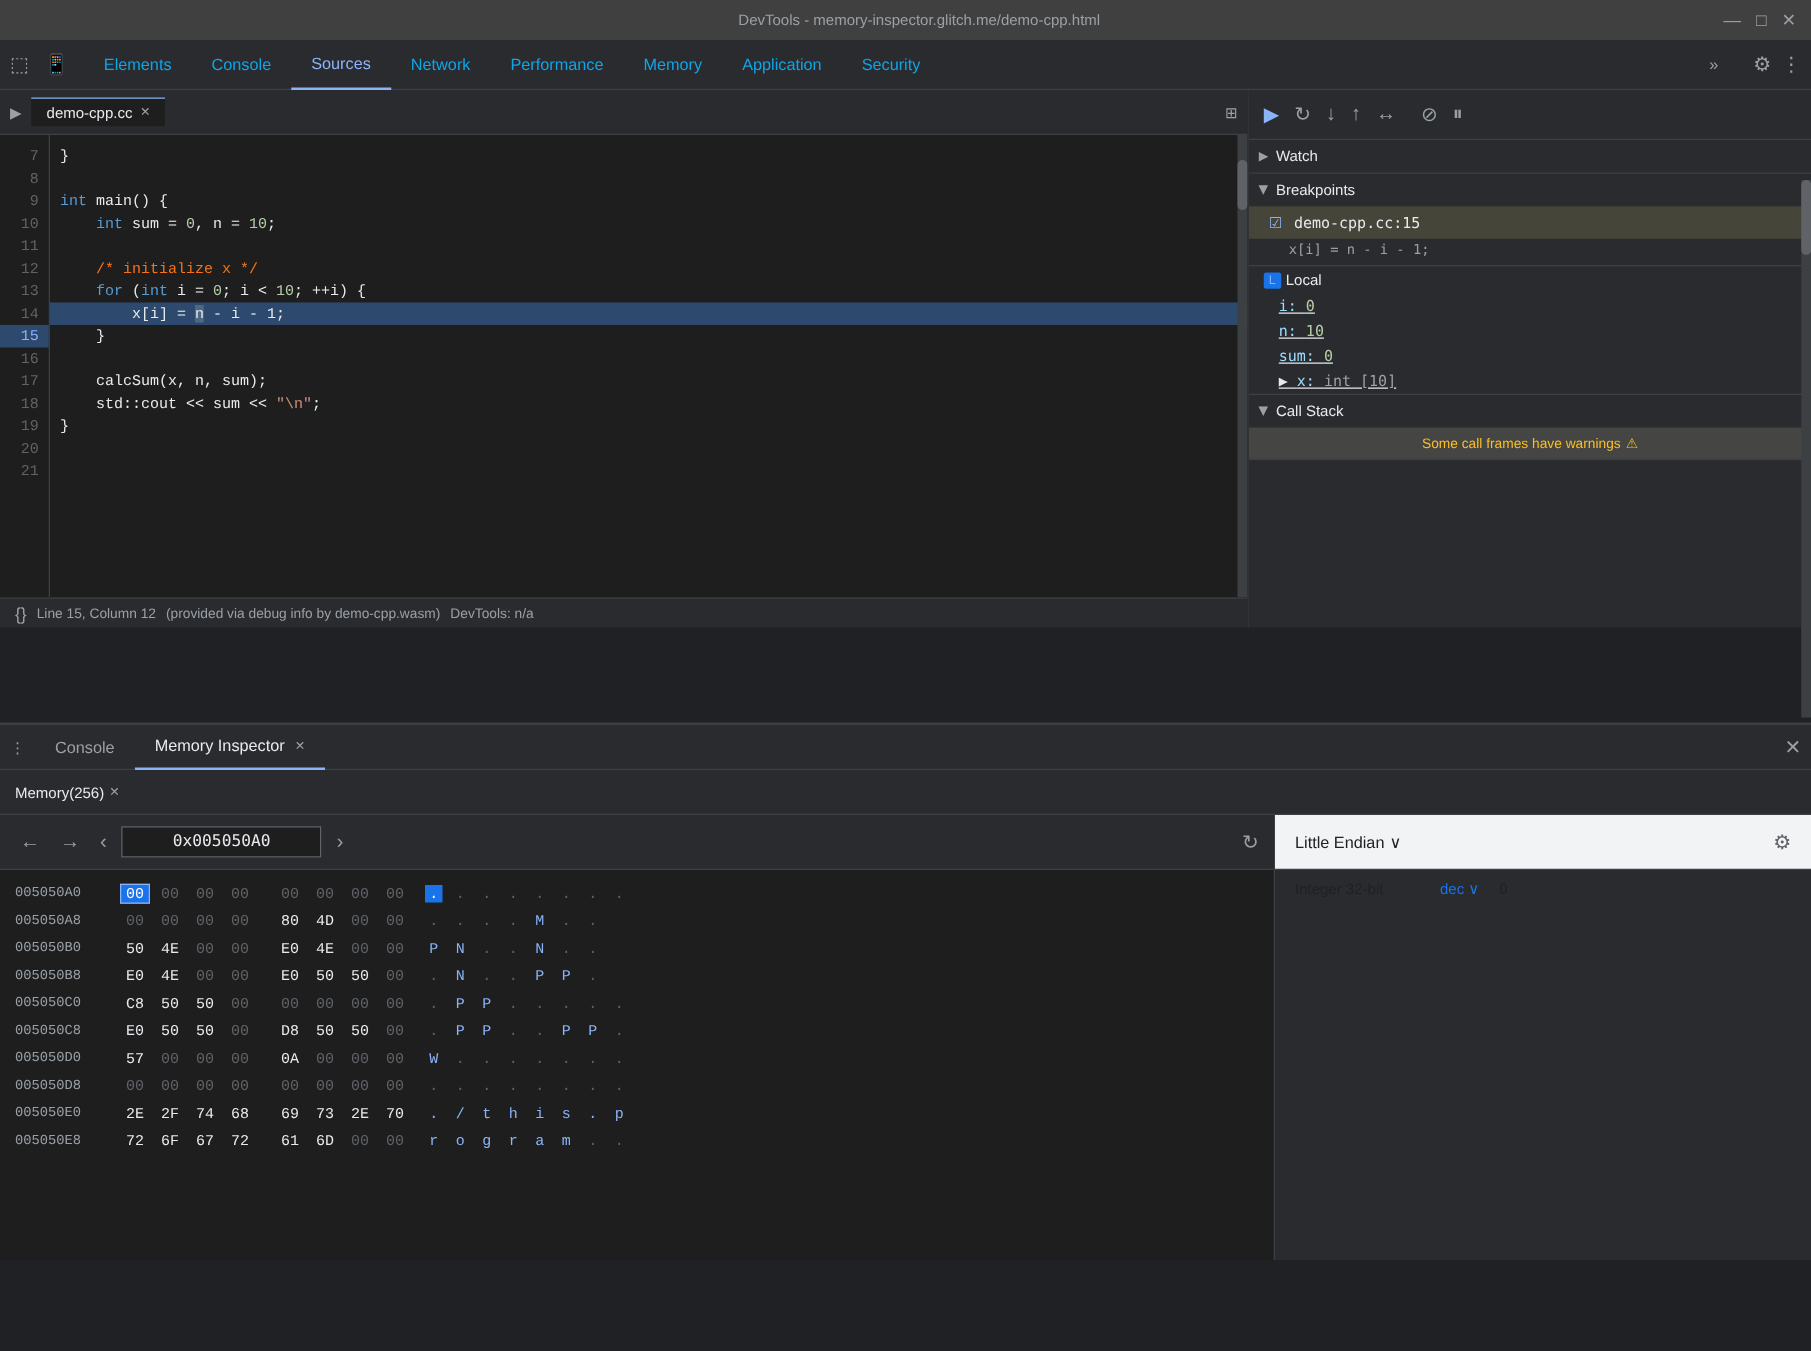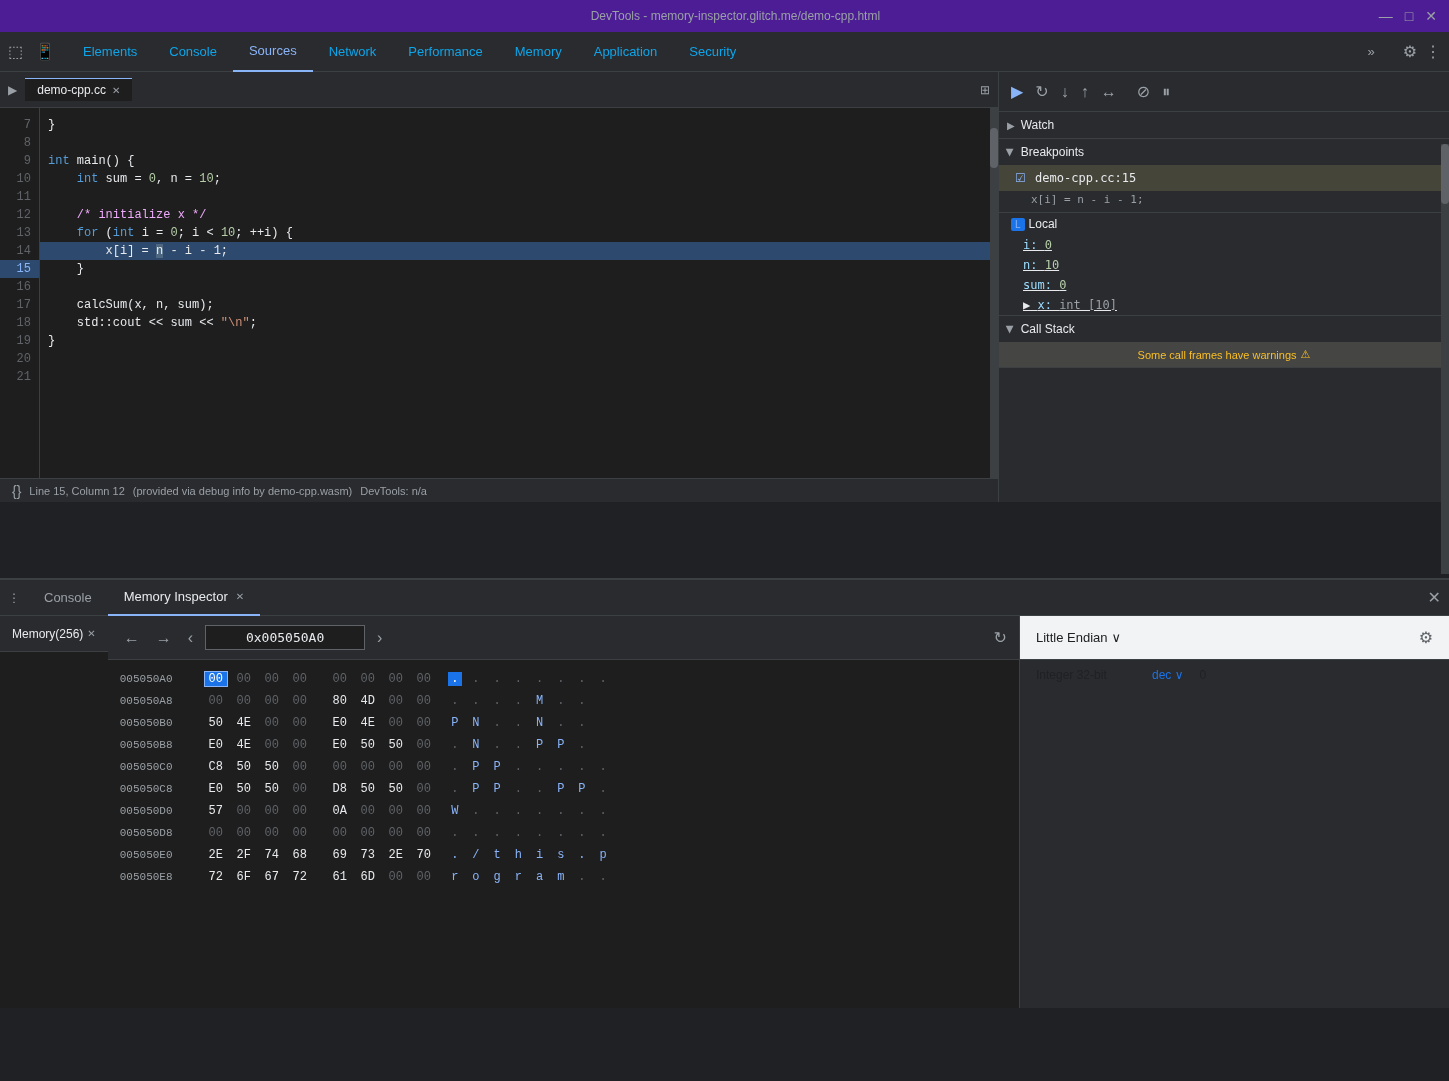--- a/index.html
+++ b/index.html
@@ -1,19 +1,19 @@
 <!DOCTYPE html>
 <html><head>
   <meta charset="utf-8">
   <style>
     * { box-sizing: border-box; margin: 0; padding: 0; }
     body { font-family: -apple-system, BlinkMacSystemFont, 'Segoe UI', sans-serif; font-size: 12px; background: #202124; color: #e8eaed; overflow: hidden; width: 1449px; height: 1081px; }
 
     
-    .title-bar { background: #4c1d95; height: 32px; display: flex; align-items: center; justify-content: space-between; padding: 0 12px; }
+    .title-bar { background: #404040; height: 32px; display: flex; align-items: center; justify-content: space-between; padding: 0 12px; }
     .title-bar-title { flex: 1; text-align: center; color: #9aa0a6; font-size: 12px; }
     .title-bar-controls { display: flex; gap: 12px; }
     .title-bar-btn { color: #9aa0a6; cursor: pointer; font-size: 14px; }
 
     
     .nav-tabs { background: #292b2f; height: 40px; display: flex; align-items: center; padding: 0 8px; border-bottom: 1px solid #3c4043; }
     .nav-icon { color: #9aa0a6; margin-right: 12px; font-size: 16px; cursor: pointer; }
     .nav-tab { padding: 8px 16px; color: #0ea5e9; cursor: pointer; font-size: 13px; height: 40px; display: flex; align-items: center; }
     .nav-tab.active { color: #8ab4f8; border-bottom: 2px solid #8ab4f8; }
     .nav-more { margin-left: auto; color: #9aa0a6; cursor: pointer; }
@@ -39,21 +39,21 @@
     .line-number { padding: 0 8px; line-height: 18px; height: 18px; display: block; }
     .line-number.active { background: #2d4a6e; color: #8ab4f8; }
     .code-lines { flex: 1; padding: 8px 0; overflow: auto; }
     .code-line { line-height: 18px; height: 18px; padding: 0 8px; white-space: pre; }
     .code-line.active { background: #2d4a6e; }
 
     
     .kw { color: #569cd6; }
     .num { color: #b5cea8; }
     .str { color: #ce9178; }
-    .cm { color: #f0abfc; text-align: right; }
+    .cm { color: #f97316; text-align: right; }
 
     
     .status-bar { height: 24px; background: #292b2f; display: flex; align-items: center; padding: 0 12px; gap: 8px; border-top: 1px solid #3c4043; color: #9aa0a6; font-size: 11px; }
     .status-icon { font-size: 14px; cursor: pointer; }
 
     
     .debugger-panel { width: 450px; background: #292b2f; display: flex; flex-direction: column; overflow: hidden; }
     .debugger-toolbar { height: 40px; background: #292b2f; display: flex; align-items: center; padding: 0 8px; gap: 4px; border-bottom: 1px solid #3c4043; }
     .dbg-btn { color: #9aa0a6; cursor: pointer; font-size: 16px; padding: 4px; }
     .dbg-btn.active { color: #8ab4f8; }
@@ -84,21 +84,21 @@
     .bottom-panel { position: absolute; bottom: 0; left: 0; right: 0; height: 430px; background: #1e1e1e; border-top: 2px solid #3c4043; display: flex; flex-direction: column; }
 
     .bottom-tabs { height: 36px; background: #292b2f; display: flex; align-items: center; padding: 0 8px; border-bottom: 1px solid #3c4043; }
     .bottom-tab { padding: 4px 16px; color: #9aa0a6; cursor: pointer; font-size: 13px; height: 36px; display: flex; align-items: center; }
     .bottom-tab.active { color: #e8eaed; border-bottom: 2px solid #8ab4f8; }
     .bottom-tab-close { margin-left: 8px; color: #9aa0a6; cursor: pointer; font-size: 10px; }
     .dots-btn { color: #9aa0a6; cursor: pointer; margin-right: 8px; }
     .close-bottom { margin-left: auto; color: #9aa0a6; cursor: pointer; font-size: 16px; }
 
     
-    .memory-content { flex: 1; display: flex; overflow: hidden; }
+    .memory-content { flex: 1; display: flex; flex-direction: column; overflow: hidden; }
     .memory-tab-bar { height: 36px; background: #292b2f; display: flex; align-items: center; padding: 0 12px; border-bottom: 1px solid #3c4043; gap: 8px; }
     .memory-tab-label { color: #e8eaed; font-size: 12px; display: flex; align-items: center; gap: 4px; }
     .memory-tab-close { color: #9aa0a6; cursor: pointer; font-size: 10px; }
 
     
     .memory-viewer { flex: 1; display: flex; overflow: hidden; }
     .memory-left { flex: 1; padding: 0; overflow: hidden; display: flex; flex-direction: column; }
     .memory-nav { height: 44px; background: #292b2f; display: flex; align-items: center; padding: 0 12px; gap: 8px; border-bottom: 1px solid #3c4043; }
     .mem-nav-btn { color: #9aa0a6; cursor: pointer; font-size: 16px; padding: 4px; }
     .mem-address-input { background: #1e1e1e; border: 1px solid #5f6368; color: #e8eaed; padding: 4px 8px; font-family: monospace; font-size: 13px; text-align: center; width: 160px; }

